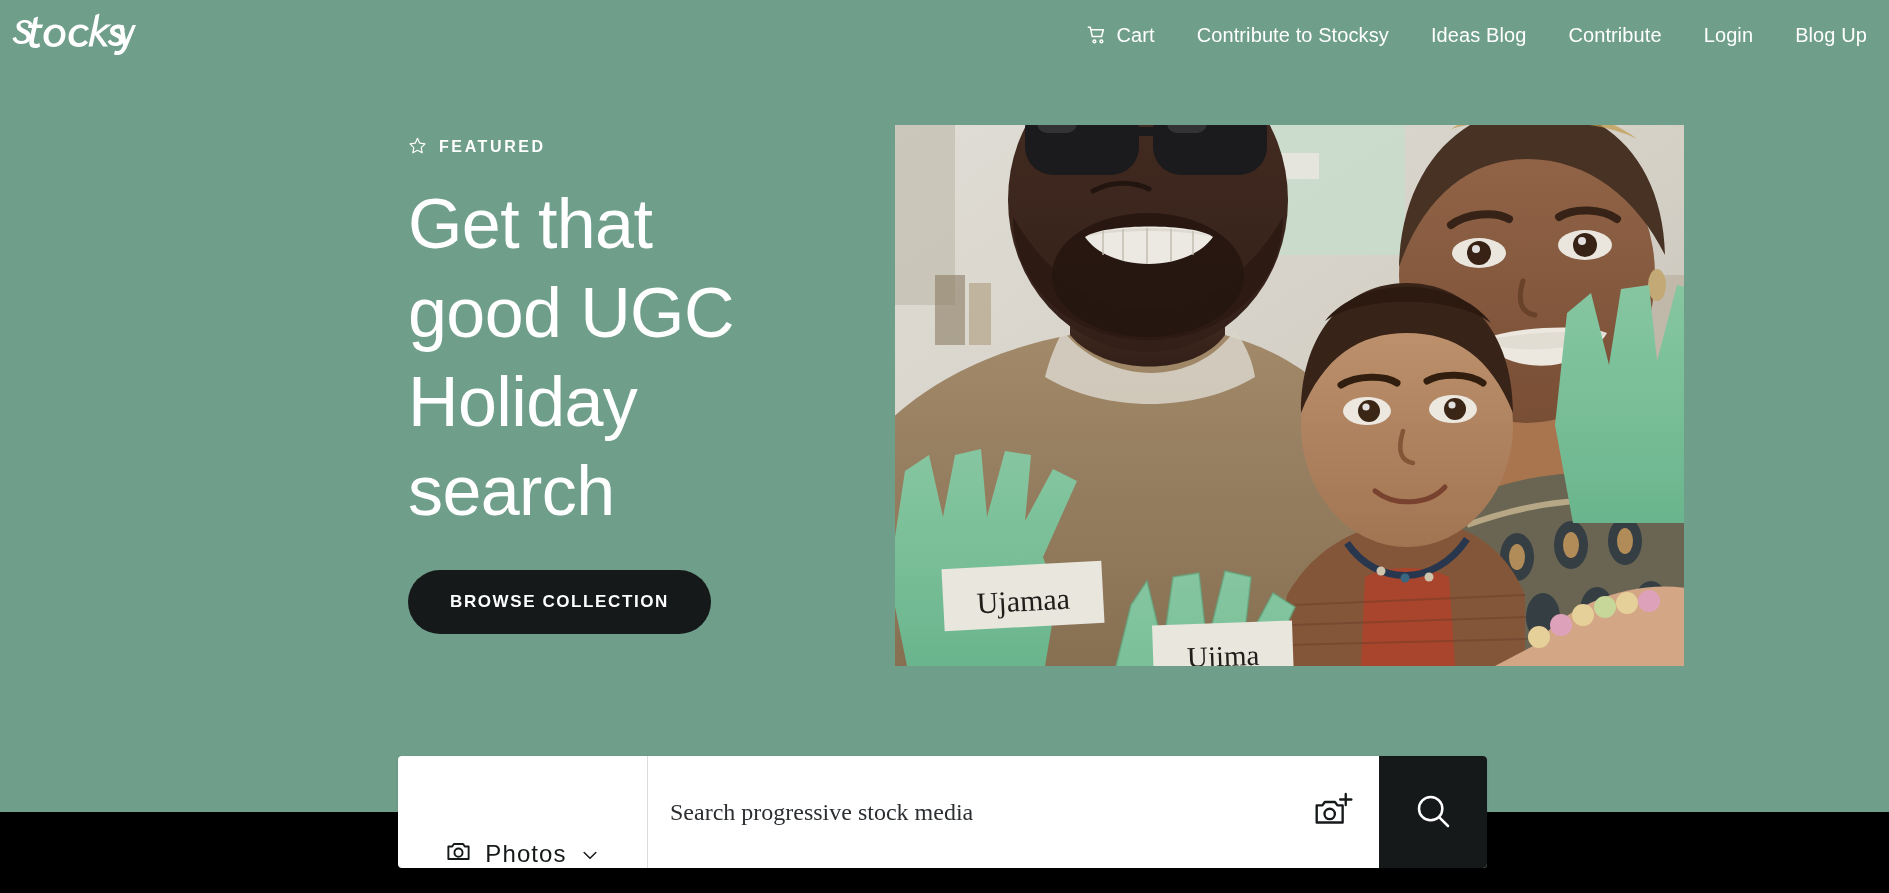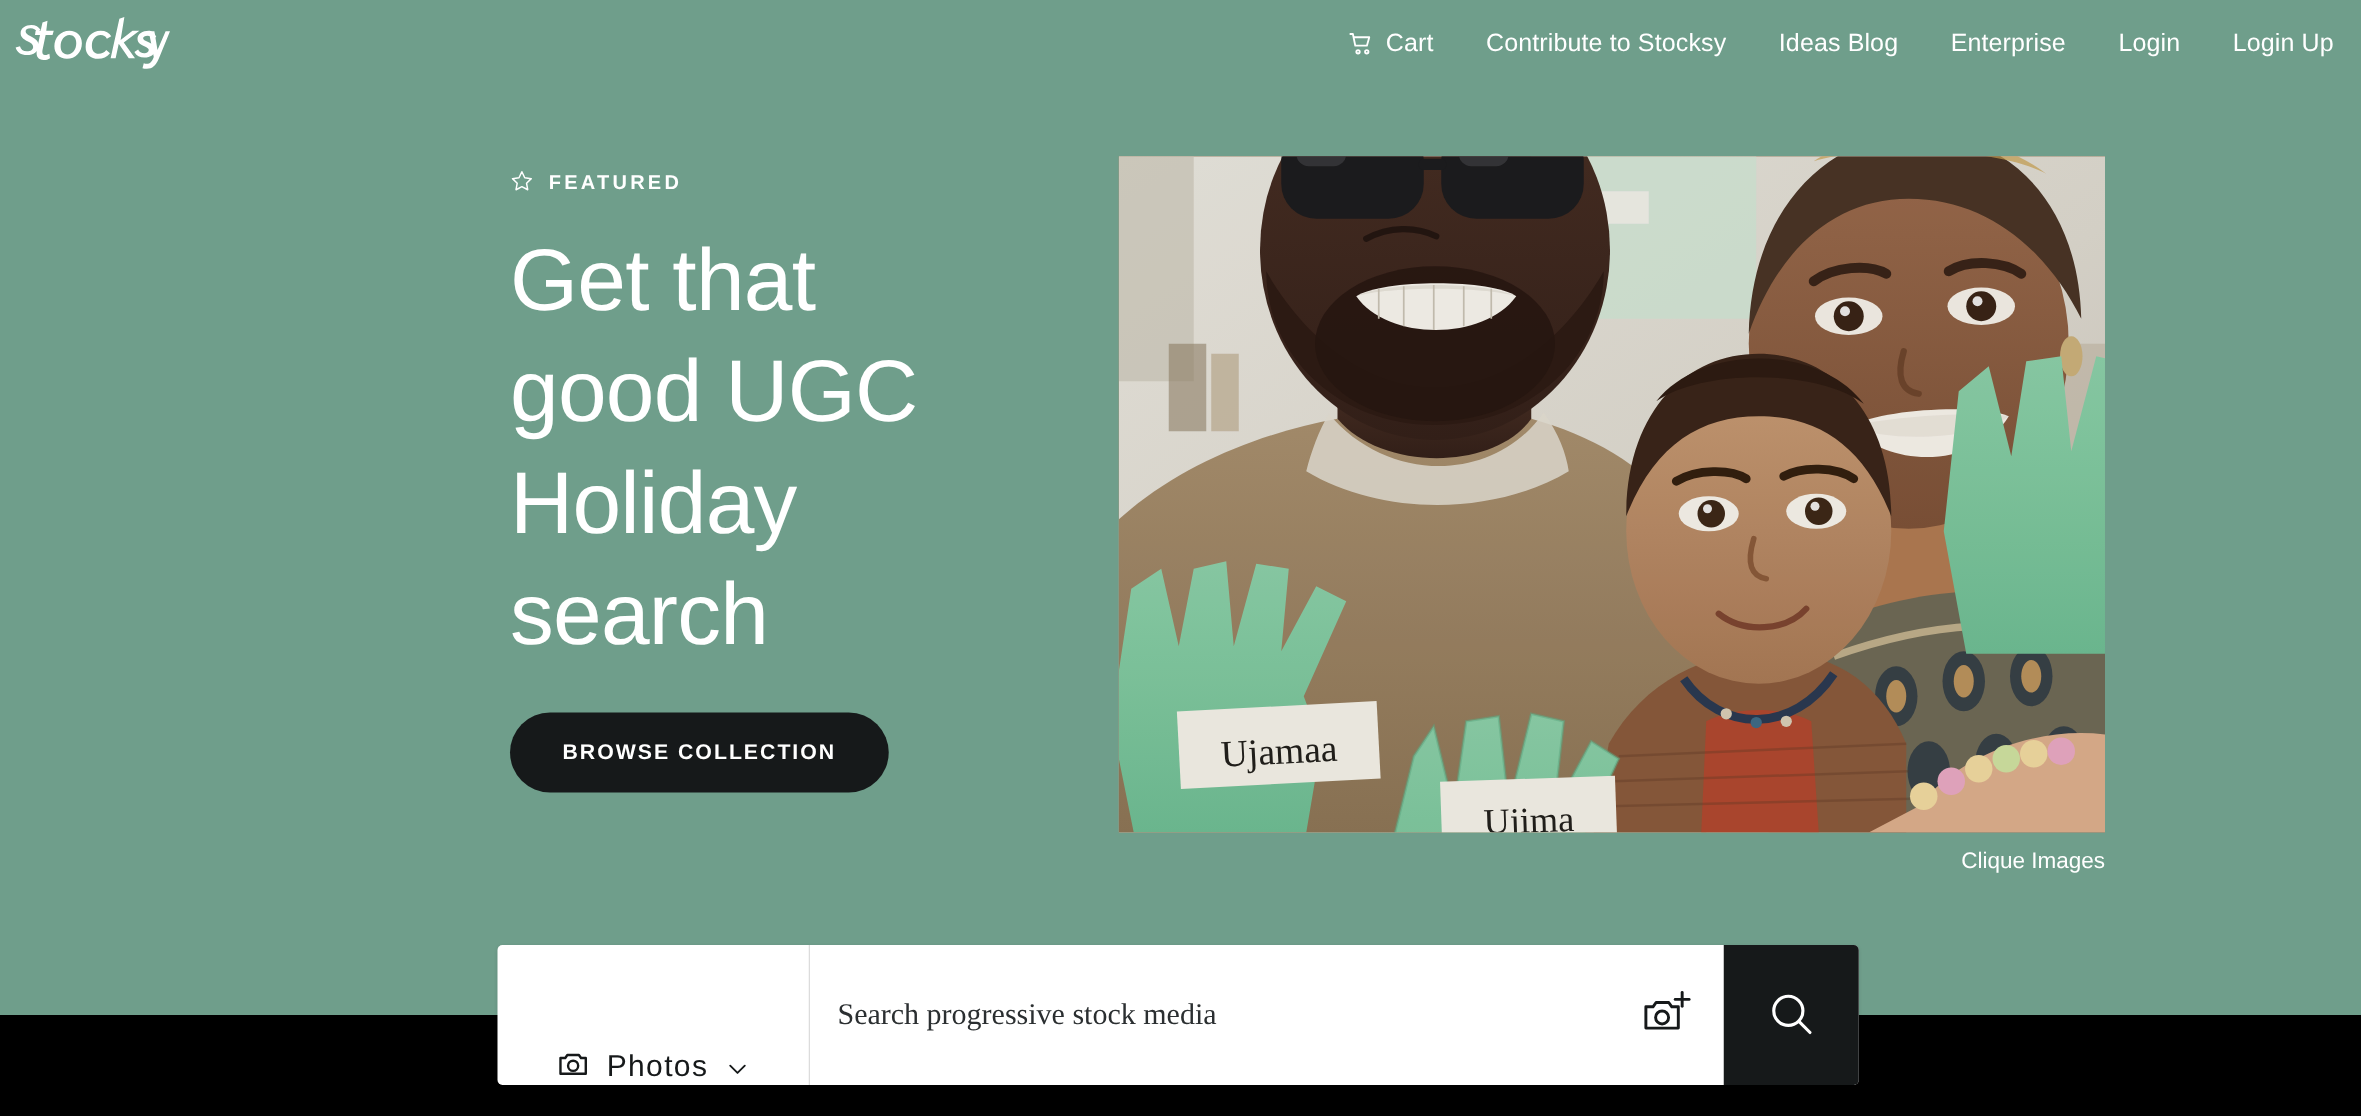--- a/index.html
+++ b/index.html
@@ -287,29 +287,29 @@
 
       <a class="nav-link" href="#">
         <span>Contribute to Stocksy</span>
       </a>
 
       <a class="nav-link" href="#">
         <span>Ideas Blog</span>
       </a>
 
       <a class="nav-link" href="#">
-        <span>Enterprise</span>
+        <span>Contribute</span>
       </a>
 
       <a class="nav-link" href="#">
         <span>Login</span>
       </a>
 
       <a class="nav-link" href="#">
-        <span>Login Up</span>
+        <span>Blog Up</span>
       </a>
 
     </nav>
   </header>
 
   <section class="hero-copy">
 
     <div class="featured-tag">
       <span>
         <svg width="19" height="19" viewBox="0 0 24 24" fill="none" stroke="#ffffff" stroke-width="1.5" stroke-linecap="round" stroke-linejoin="round" aria-hidden="true">
@@ -488,21 +488,20 @@
           <circle cx="688" cy="490" r="11" fill="#f0d9a0"></circle>
           <circle cx="710" cy="482" r="11" fill="#cfe0a0"></circle>
           <circle cx="732" cy="478" r="11" fill="#f0d9a0"></circle>
           <circle cx="754" cy="476" r="11" fill="#e8a8c2"></circle>
         </g>
 
         <rect width="789" height="541" fill="#000" opacity="0.04"></rect>
       </svg>
     </div>
 
-    <figcaption class="photo-credit">Clique Images</figcaption>
   </figure>
 
   <form class="search-bar">
 
     <button type="button" class="media-type-select">
       <span>
         <svg width="27" height="27" viewBox="0 0 24 24" fill="none" stroke="#16191a" stroke-width="1.7" stroke-linecap="round" stroke-linejoin="round" aria-hidden="true">
           <path d="M3 7.5h3.4l1.5-2.2h8.2L17.6 7.5H21v11.2H3z"></path>
           <circle cx="12" cy="13" r="3.6"></circle>
         </svg>

